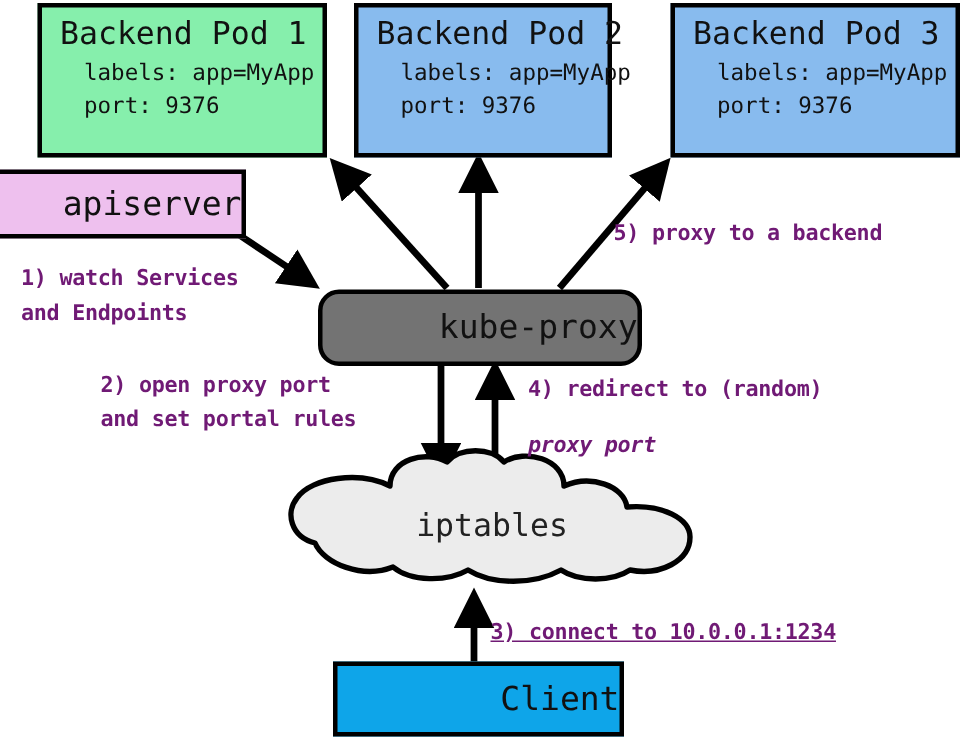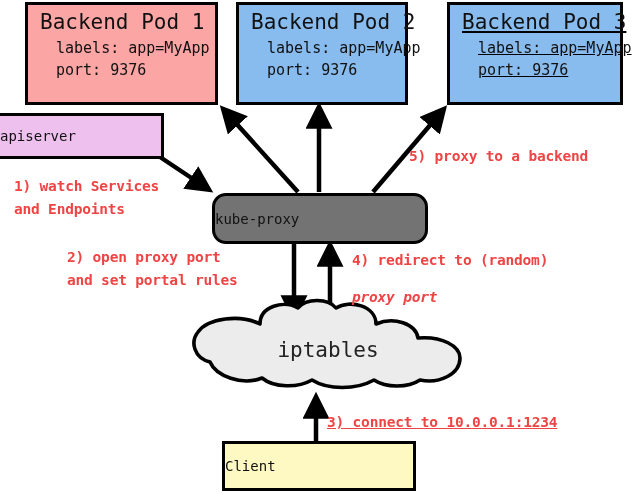--- a/index.html
+++ b/index.html
@@ -41,40 +41,40 @@
     white-space: nowrap;
   }
   .pod-line {
     font-size: 15px;
     line-height: 22px;
     color: #111111;
     white-space: nowrap;
     margin-left: 16px;
   }
   .simple-label {
-    font-size: 14px;
-    text-align: left;
+    font-size: 22px;
+    text-align: right;
     color: #111111;
     white-space: nowrap;
     width: 100%;
   }
   .cloud-label {
     position: absolute;
     font-size: 21px;
     color: #222222;
     white-space: nowrap;
     text-align: center;
   }
   .step-label {
     position: absolute;
     font-family: "DejaVu Sans Mono", monospace;
     font-weight: bold;
     font-size: 14.5px;
     line-height: 20px;
-    color: #ef4444;
+    color: #701a75;
     white-space: pre;
     letter-spacing: -0.2px;
   }
   svg.overlay {
     position: absolute;
     left: 0; top: 0;
     width: 640px;
     height: 494px;
     pointer-events: none;
   }
@@ -103,33 +103,33 @@
 
     <line x1="373" y1="192" x2="443" y2="110" stroke="#000000" stroke-width="4.5" marker-end="url(#arrowhead)"></line>
 
     <line x1="294" y1="244" x2="294" y2="316" stroke="#000000" stroke-width="4.5" marker-end="url(#arrowhead)"></line>
 
     <line x1="330" y1="320" x2="330" y2="246" stroke="#000000" stroke-width="4.5" marker-end="url(#arrowhead)"></line>
 
     <line x1="316" y1="441" x2="316" y2="398" stroke="#000000" stroke-width="4.5" marker-end="url(#arrowhead)"></line>
   </svg>
 
-  <div class="node pod-box" style="left:25px; top:2px; width:193px; height:103px; background:#fca5a5;">
+  <div class="node pod-box" style="left:25px; top:2px; width:193px; height:103px; background:#86efac;">
     <div class="pod-title">Backend Pod 1</div>
     <div class="pod-line">labels: app=MyApp</div>
     <div class="pod-line">port: 9376</div>
   </div>
 
   <div class="node pod-box" style="left:236px; top:2px; width:172px; height:103px; background:#88bbee;">
     <div class="pod-title">Backend Pod 2</div>
     <div class="pod-line">labels: app=MyApp</div>
     <div class="pod-line">port: 9376</div>
   </div>
 
-  <div class="node pod-box" style="left:447px; top:2px; width:176px; height:103px; background:#88bbee;text-decoration:underline;">
+  <div class="node pod-box" style="left:447px; top:2px; width:193px; height:103px; background:#88bbee;">
     <div class="pod-title">Backend Pod 3</div>
     <div class="pod-line">labels: app=MyApp</div>
     <div class="pod-line">port: 9376</div>
   </div>
 
   <div class="node" style="left:-3px; top:113px; width:167px; height:46px; background:#eec0ee;">
     <div class="simple-label">apiserver</div>
   </div>
 
   <div class="node" style="left:212px; top:193px; width:216px; height:51px; background:#737373;border-radius:14px;">
@@ -146,21 +146,21 @@
              C272,76 252,86 232,82
              C220,90 198,90 186,82
              C168,92 140,92 124,82
              C110,90 86,90 74,80
              C54,88 28,78 22,64
              C6,60 2,44 10,34
              C20,20 52,16 72,26 Z" fill="#ececec" stroke="#000000" stroke-width="3.6" stroke-linejoin="round"></path>
   </svg>
   <div class="cloud-label" style="left:188px; top:338px; width:280px;">iptables</div>
 
-  <div class="node" style="left:222px; top:441px; width:194px; height:50px; background:#fef9c3;">
+  <div class="node" style="left:222px; top:441px; width:194px; height:50px; background:#0ea5e9;">
     <div class="simple-label">Client</div>
   </div>
 
   <div class="step-label" style="left:14px; top:176px;">1) watch Services</div>
   <div class="step-label" style="left:14px; top:199px;">and Endpoints</div>
 
   <div class="step-label" style="left:67px; top:247px;">2) open proxy port</div>
   <div class="step-label" style="left:67px; top:270px;">and set portal rules</div>
 
   <div class="step-label" style="left:327px; top:412px;text-decoration:underline;">3) connect to 10.0.0.1:1234</div>

